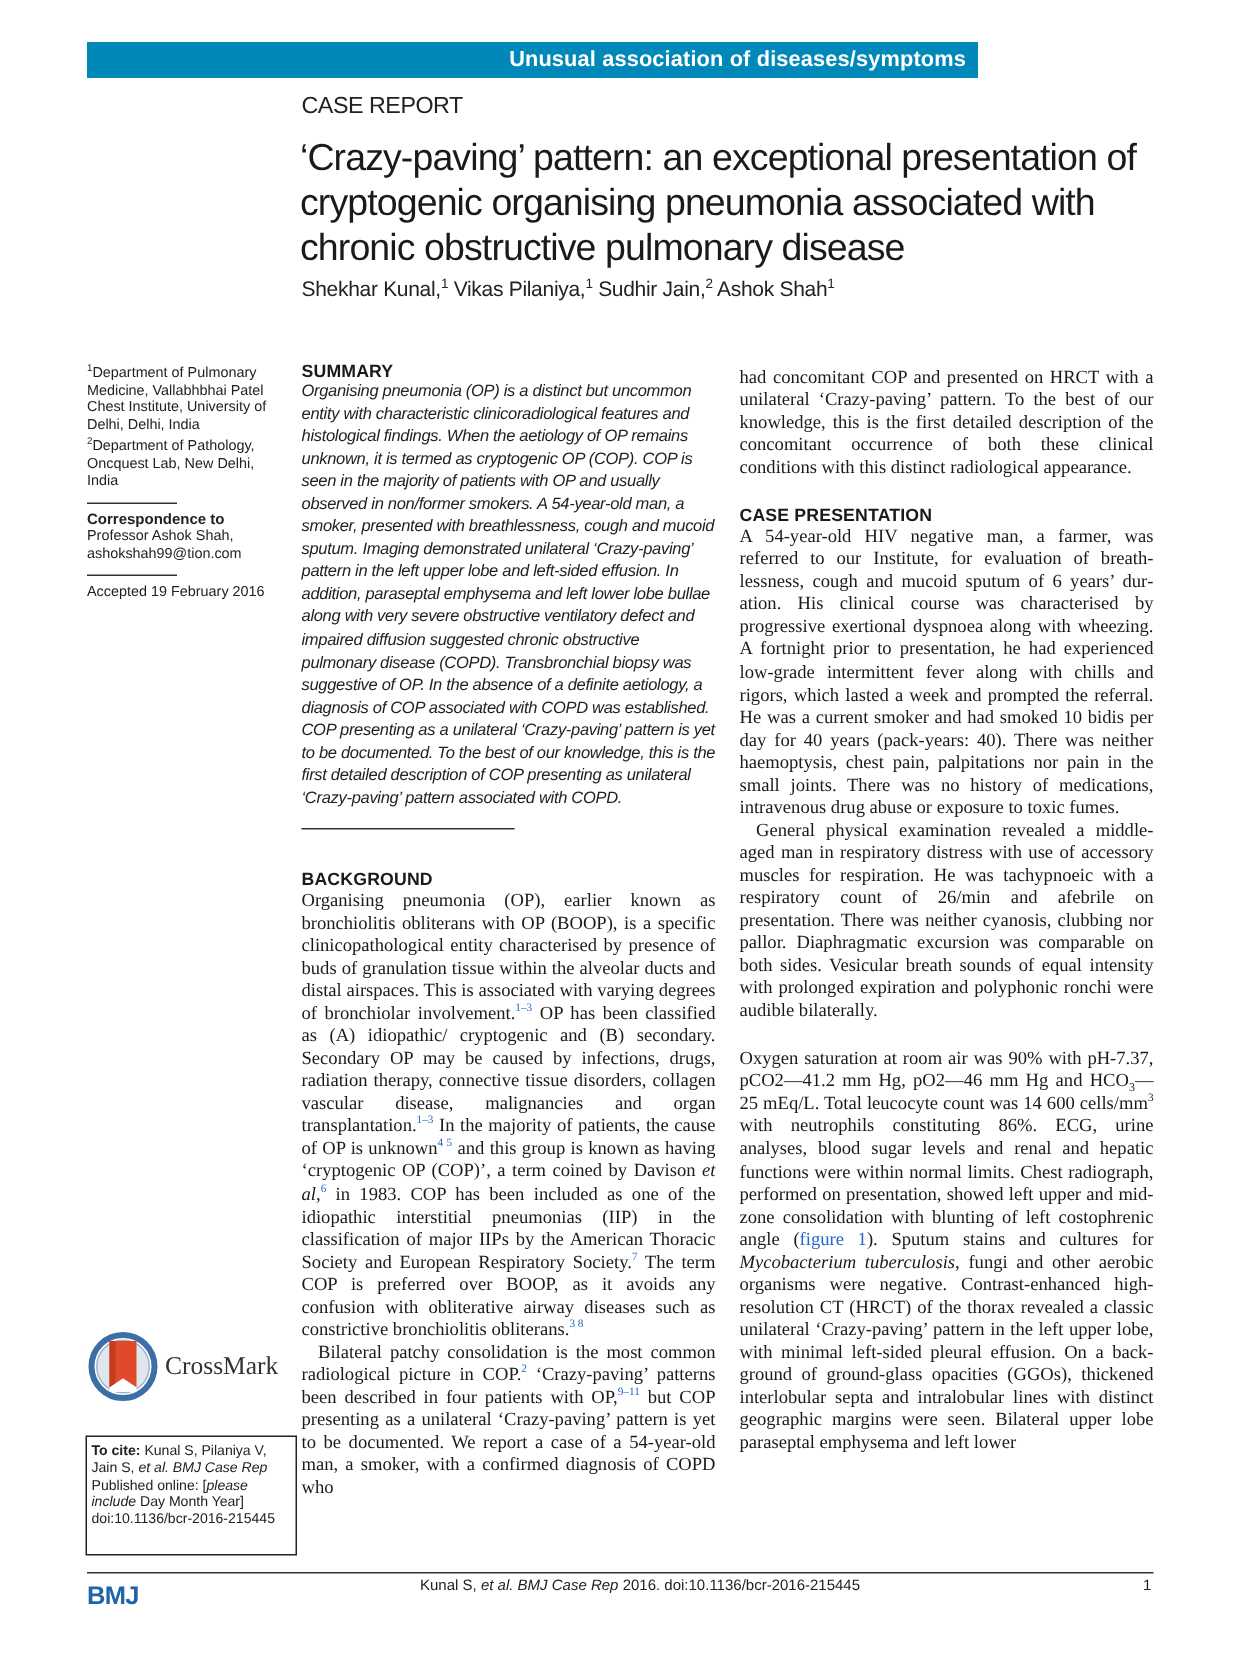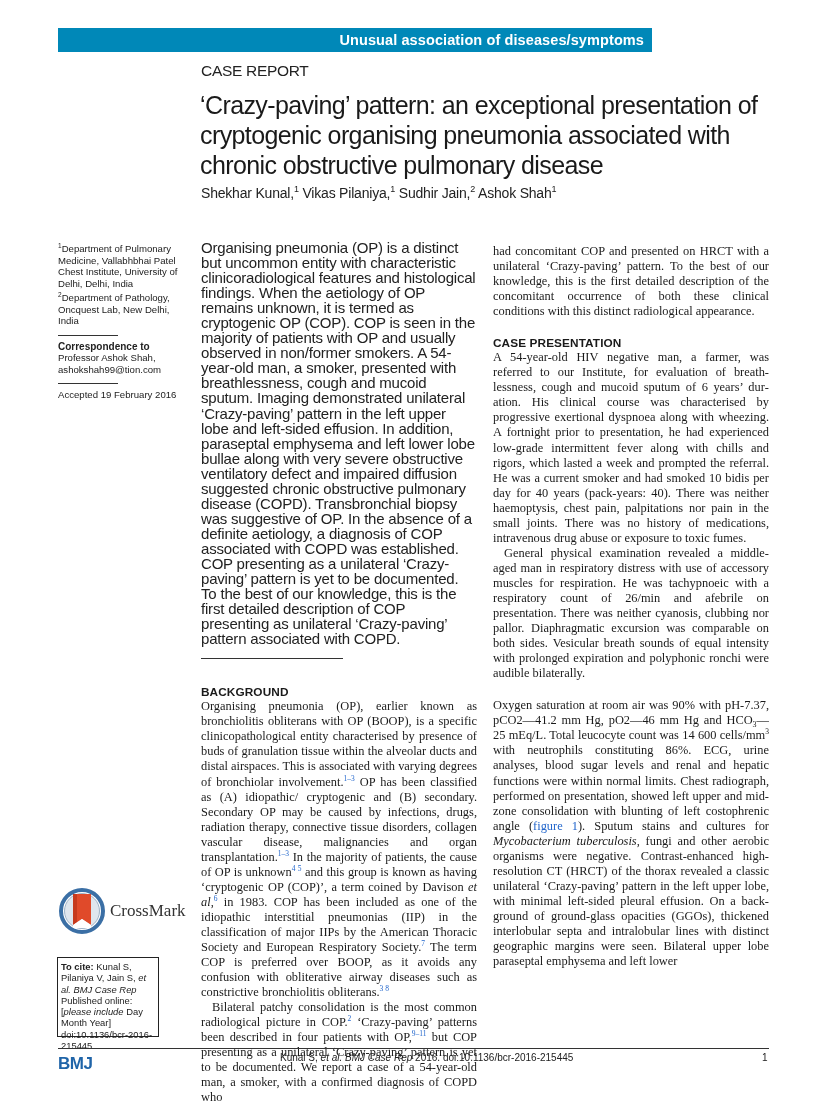--- a/index.html
+++ b/index.html
@@ -35,21 +35,21 @@
     .side .corr-head { font-weight: bold; font-size: 10px; }
     .crossmark {
       position: absolute; left: 58px; top: 886px; width: 140px; height: 50px;
       display: flex; align-items: center;
     }
     .crossmark .logo { width: 48px; height: 48px; }
     .crossmark .name {
       font-family: "Liberation Serif", serif; font-size: 17px; color: #333; margin-left: 4px;
     }
     .cite-box {
-      position: absolute; left: 57px; top: 957px; width: 102px; height: 80px;
+      position: absolute; left: 57px; top: 957px; width: 141px; height: 80px;
       border: 1px solid #222; box-sizing: border-box; padding: 3px 3px;
       font-family: "Liberation Sans", sans-serif; font-size: 9.4px; line-height: 11.3px; color: #222;
     }
     .cite-box b { font-weight: bold; }
     .cite-box i { font-style: italic; }
     .bmj-logo {
       position: absolute; left: 58px; top: 1054px;
       font-family: "Liberation Sans", sans-serif; font-weight: bold; font-size: 17px; color: #1f64a8;
       letter-spacing: -0.5px;
     }
@@ -66,22 +66,22 @@
     .col {
       position: absolute; width: 276px;
     }
     .col-left { left: 201px; top: 240px; }
     .col-right { left: 493px; top: 244px; }
     .sec-head {
       font-family: "Liberation Sans", sans-serif; font-weight: bold; font-size: 11.8px;
       color: #1a1a1a; margin: 0; line-height: 14px; letter-spacing: 0.1px;
     }
     .summary-body {
-      font-family: "Liberation Sans", sans-serif; font-size: 15px; line-height: 15.05px; color: #222;
-      margin: 0; letter-spacing: -0.2px;
+      font-family: "Liberation Sans", sans-serif; font-size: 11px; line-height: 15.05px; color: #222;
+      margin: 0; letter-spacing: -0.2px; font-style: italic;
     }
     .summary-rule { width: 142px; border-top: 1px solid #333; margin: 12px 0 0 0; }
     .body-text {
       font-family: "Liberation Serif", serif; font-size: 12.4px; line-height: 15.05px; color: #1a1a1a;
       text-align: justify; margin: 0; hyphens: manual;
     }
     .body-text.indent { text-indent: 11px; }
     .body-text sup { font-size: 7.5px; color: #2266cc; line-height: 0; }
     .body-text a.ref { color: #2266cc; text-decoration: none; }
     .body-text i { font-style: italic; }
@@ -131,20 +131,21 @@
   <b>To cite:</b>
   <span>Kunal S, Pilaniya V, Jain S,</span>
   <i>et al.</i>
   <i>BMJ Case Rep</i><br>
   <span>Published online: [</span><i>please include</i>
   <span>Day Month Year]</span><br>
   <span>doi:10.1136/bcr-2016-215445</span>
 </div>
 
 <div class="col col-left">
+  <h2 class="sec-head">SUMMARY</h2>
   <p class="summary-body">Organising pneumonia (OP) is a distinct but uncommon entity with characteristic clinicoradiological features and histological findings. When the aetiology of OP remains unknown, it is termed as cryptogenic OP (COP). COP is seen in the majority of patients with OP and usually observed in non/former smokers. A 54-year-old man, a smoker, presented with breathlessness, cough and mucoid sputum. Imaging demonstrated unilateral ‘Crazy-paving’ pattern in the left upper lobe and left-sided effusion. In addition, paraseptal emphysema and left lower lobe bullae along with very severe obstructive ventilatory defect and impaired diffusion suggested chronic obstructive pulmonary disease (COPD). Transbronchial biopsy was suggestive of OP. In the absence of a definite aetiology, a diagnosis of COP associated with COPD was established. COP presenting as a unilateral ‘Crazy-paving’ pattern is yet to be documented. To the best of our knowledge, this is the first detailed description of COP presenting as unilateral ‘Crazy-paving’ pattern associated with COPD.</p>
   <div class="summary-rule"></div>
   <div style="height:26px"></div>
   <h2 class="sec-head">BACKGROUND</h2>
   <p class="body-text"><span>Organising pneumonia (OP), earlier known as bronchiolitis obliterans with OP (BOOP), is a spe­cific clinicopathological entity characterised by presence of buds of granulation tissue within the alveolar ducts and distal airspaces. This is asso­ciated with varying degrees of bronchiolar involve­ment.</span><sup><a class="ref">1–3</a></sup><span> OP has been classified as (A) idiopathic/ cryptogenic and (B) secondary. Secondary OP may be caused by infections, drugs, radiation therapy, connective tissue disorders, collagen vascular disease, malignancies and organ transplantation.</span><sup><a class="ref">1–3</a></sup><span> In the majority of patients, the cause of OP is unknown</span><sup><a class="ref">4 5</a></sup><span> and this group is known as having ‘cryptogenic OP (COP)’, a term coined by Davison </span><i>et al</i>,<sup><a class="ref">6</a></sup><span> in 1983. COP has been included as one of the idiopathic interstitial pneumonias (IIP) in the classification of major IIPs by the American Thoracic Society and European Respiratory Society.</span><sup><a class="ref">7</a></sup><span> The term COP is preferred over BOOP, as it avoids any confusion with obliterative airway dis­eases such as constrictive bronchiolitis obliterans.</span><sup><a class="ref">3 8</a></sup></p>
   <p class="body-text indent"><span>Bilateral patchy consolidation is the most common radiological picture in COP.</span><sup><a class="ref">2</a></sup><span> ‘Crazy-paving’ patterns been described in four patients with OP,</span><sup><a class="ref">9–11</a></sup><span id="p2c-left"> but COP presenting as a uni­lateral ‘Crazy-paving’ pattern is yet to be documen­ted. We report a case of a 54-year-old man, a smoker, with a confirmed diagnosis of COPD who</span></p>
 </div>
 
 <div class="col col-right">
   <p class="body-text" id="p2c-right">had concomitant COP and presented on HRCT with a unilateral ‘Crazy-paving’ pattern. To the best of our knowledge, this is the first detailed descrip­tion of the concomitant occurrence of both these clinical conditions with this distinct radiological appearance.</p>

